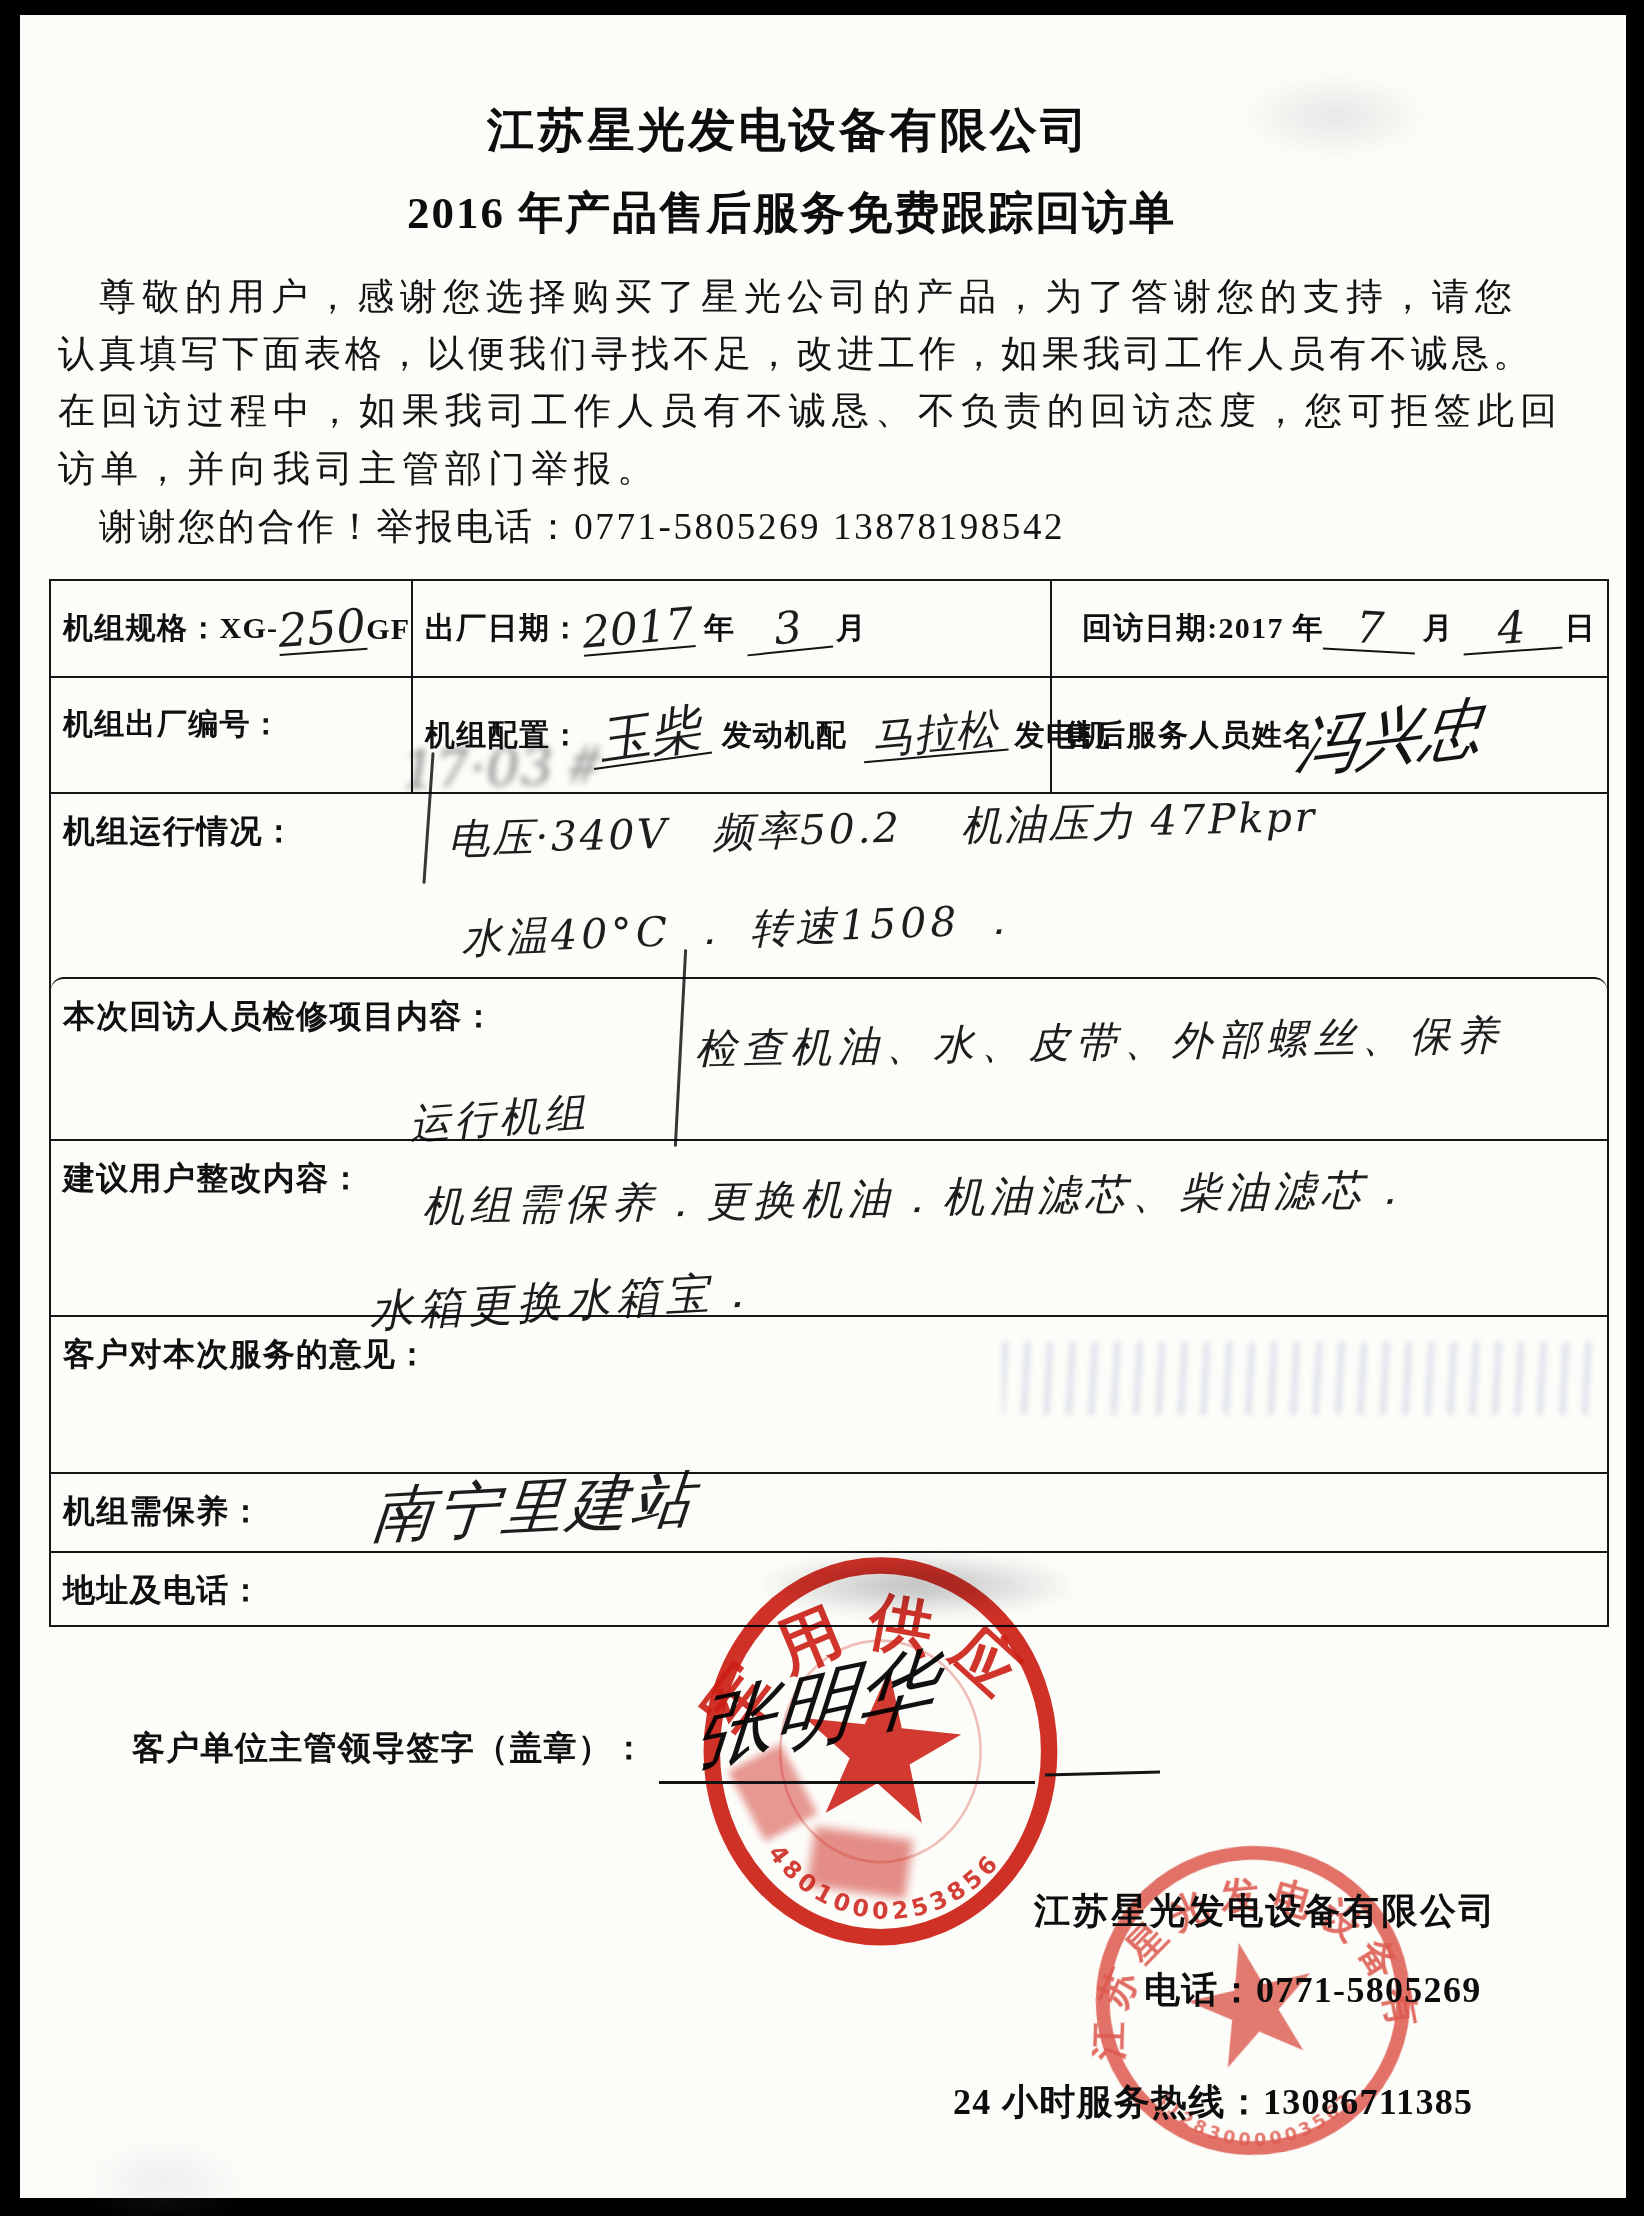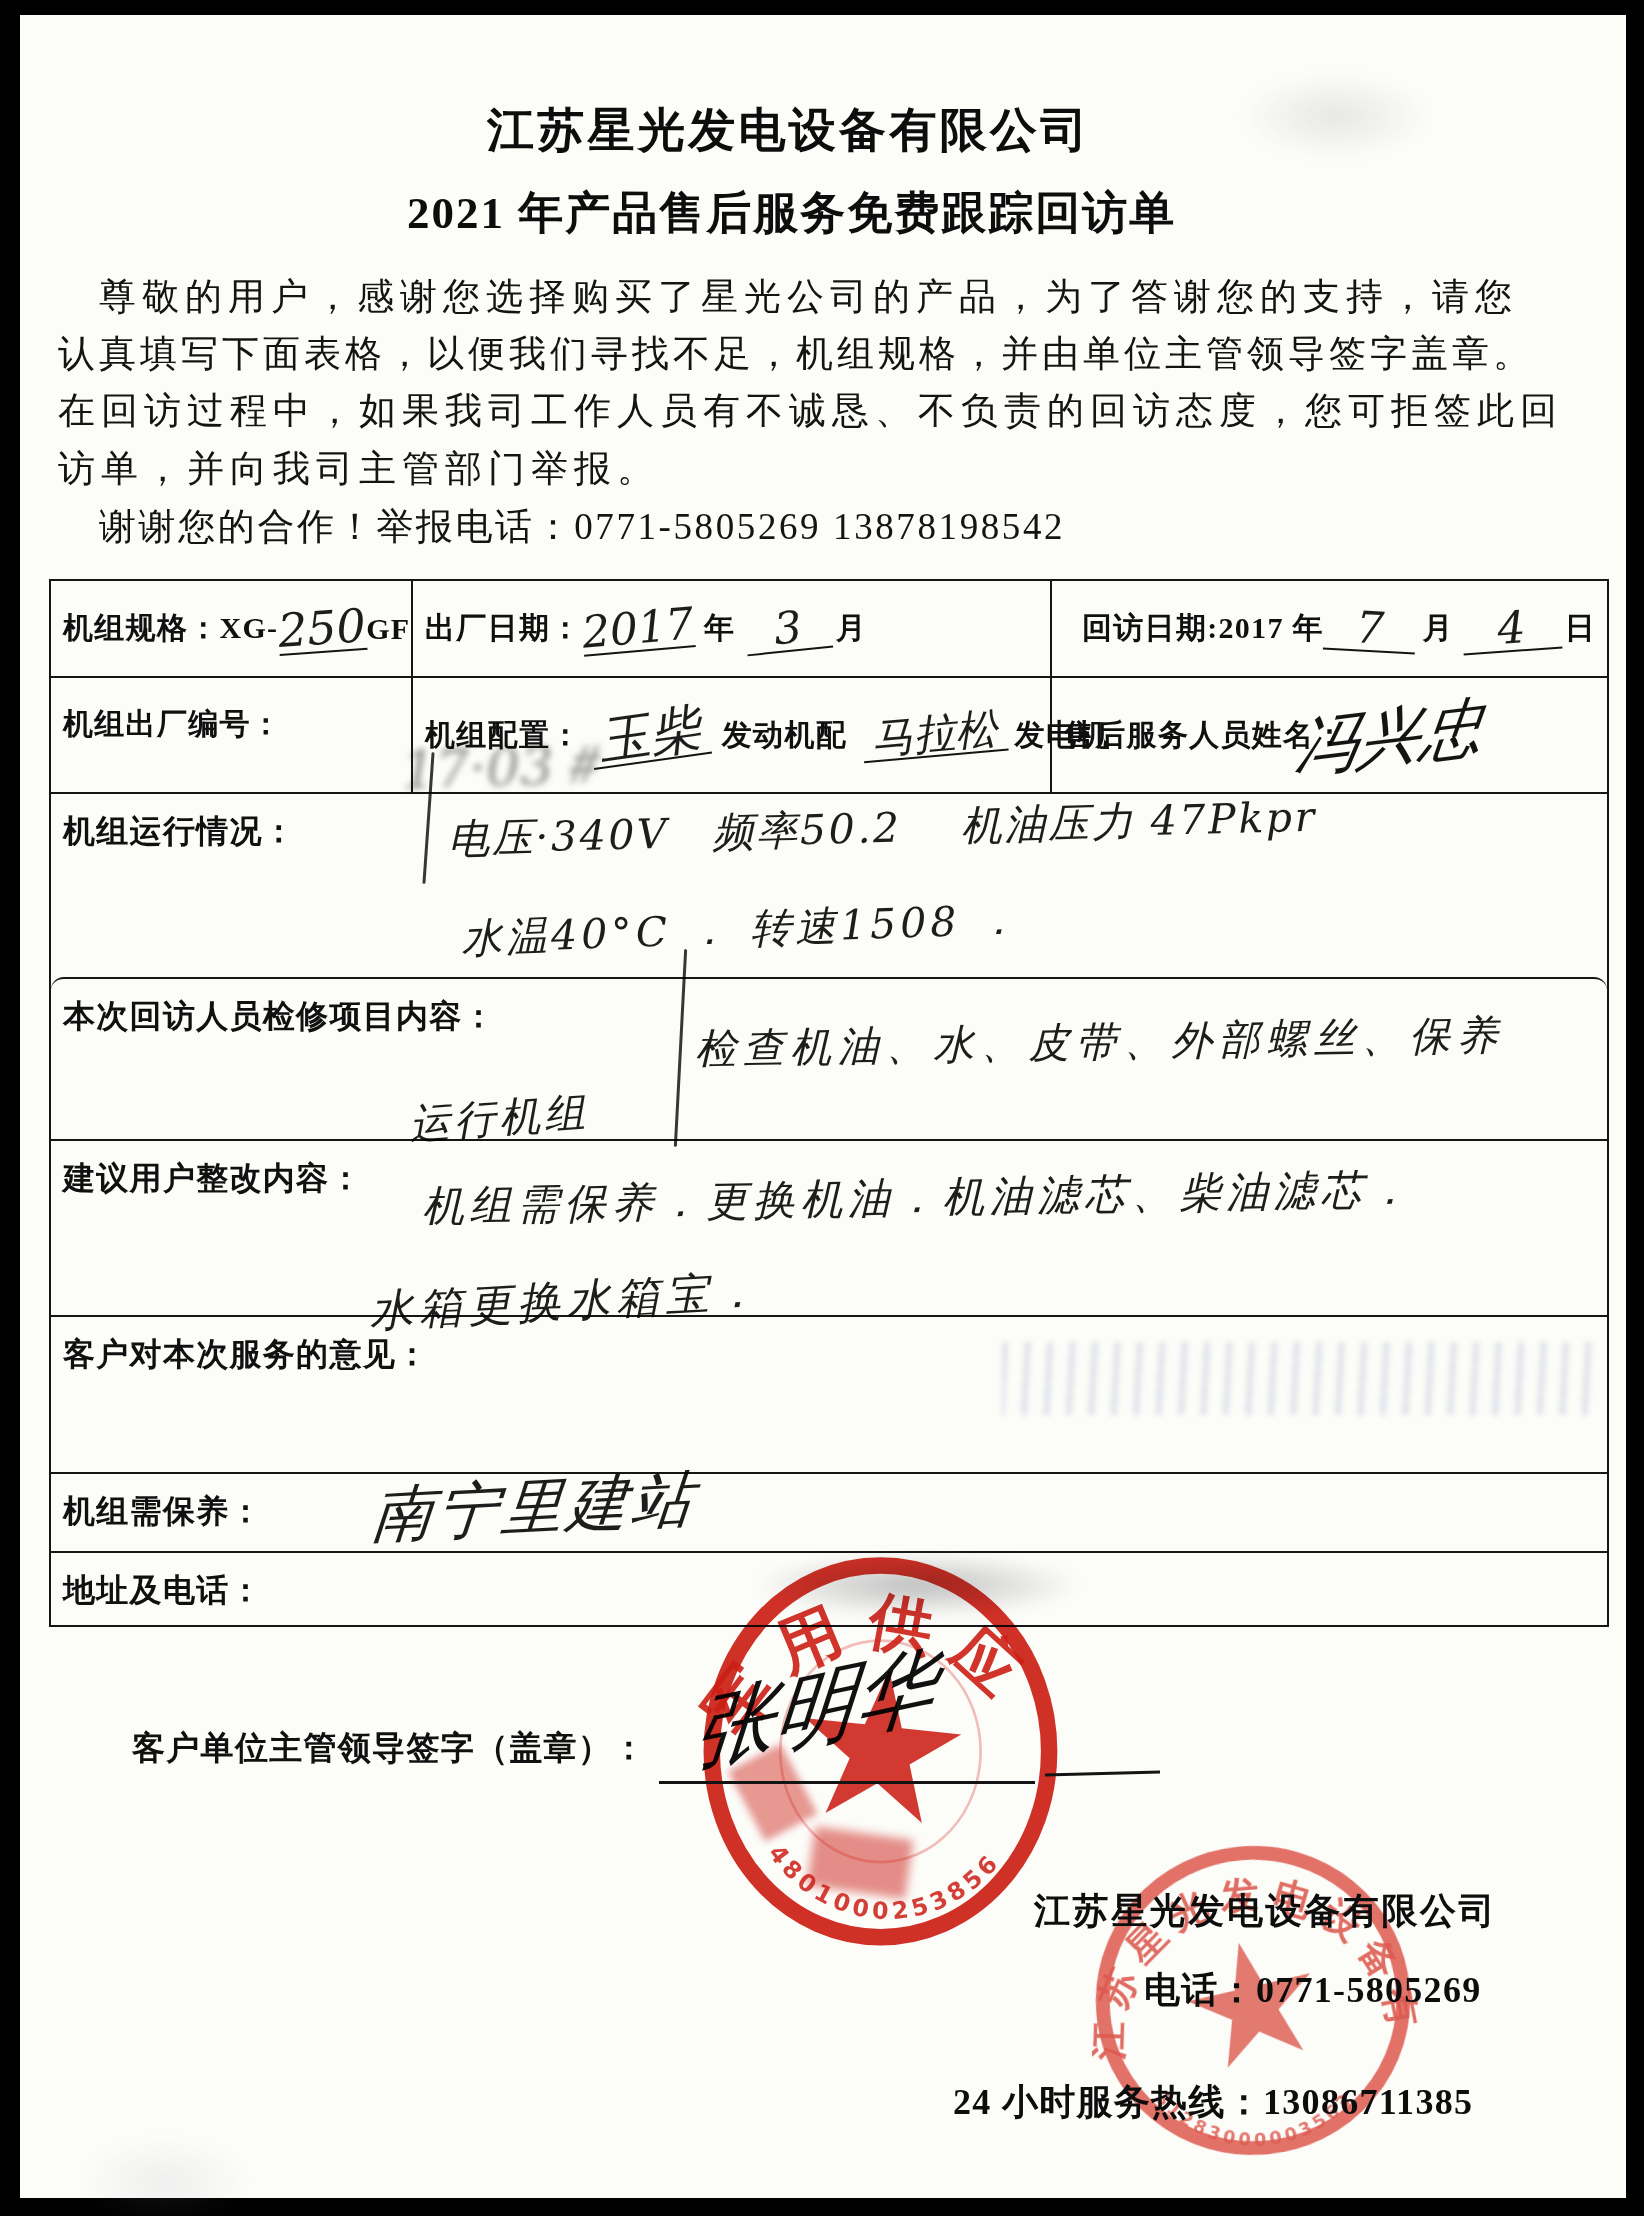--- a/index.html
+++ b/index.html
@@ -29,24 +29,24 @@
 </head>
 <body>
 
 <div class="canvas">
   <div class="page"></div>
 
   <div class="abs smudge" style="left:1239px;top:73px;width:191px;height:86px;background:radial-gradient(closest-side,rgba(130,130,135,.5),rgba(130,130,135,0));"></div>
   <div class="abs smudge" style="left:79px;top:2136px;width:171px;height:92px;background:radial-gradient(closest-side,rgba(140,145,160,.35),rgba(140,145,160,0));"></div>
 
   <div class="abs title" style="left:487px;top:99px;font-size:47px;letter-spacing:3.3px;">江苏星光发电设备有限公司</div>
-  <div class="abs title" style="left:407px;top:183px;font-size:45px;letter-spacing:2px;">2021 年产品售后服务免费跟踪回访单</div>
+  <div class="abs title" style="left:407px;top:183px;font-size:45px;letter-spacing:2px;">2016 年产品售后服务免费跟踪回访单</div>
 
   <div class="abs para" style="left:99px;top:272px;">尊敬的用户，感谢您选择购买了星光公司的产品，为了答谢您的支持，请您</div>
-  <div class="abs para" style="left:58px;top:329px;letter-spacing:4px;">认真填写下面表格，以便我们寻找不足，机组规格，并由单位主管领导签字盖章。</div>
+  <div class="abs para" style="left:58px;top:329px;letter-spacing:4px;">认真填写下面表格，以便我们寻找不足，改进工作，如果我司工作人员有不诚恳。</div>
   <div class="abs para" style="left:58px;top:386px;">在回访过程中，如果我司工作人员有不诚恳、不负责的回访态度，您可拒签此回</div>
   <div class="abs para" style="left:58px;top:444px;">访单，并向我司主管部门举报。</div>
   <div class="abs para" style="left:99px;top:502px;letter-spacing:2.6px;">谢谢您的合作！举报电话：0771-5805269  13878198542</div>
 
   <div class="tbl">
 
     <div class="trow" style="height:95px;">
       <div class="tcell cdiv" style="width:362px;">
         <span class="lbl">机组规格：XG-</span>
           <span class="hw blank" style="font-size:46px;min-width:79px;transform:rotate(-4deg);">250</span>

